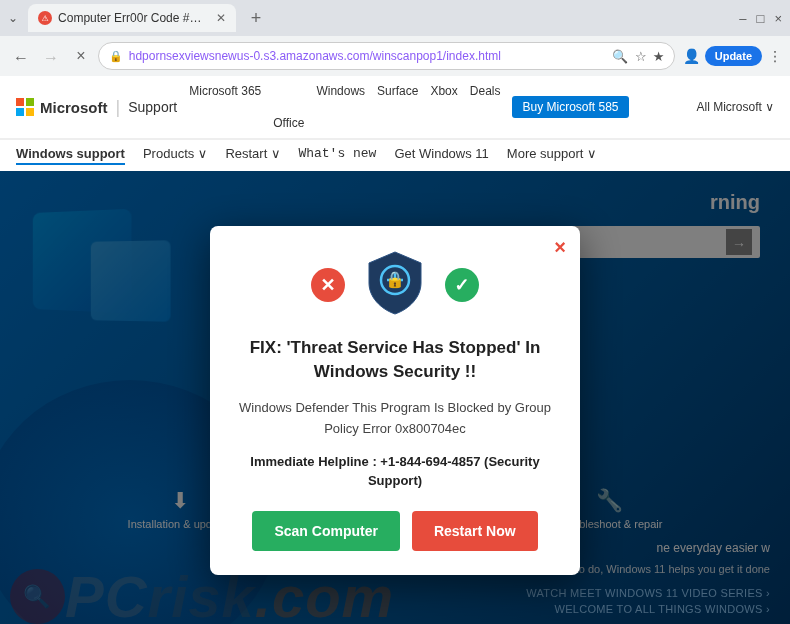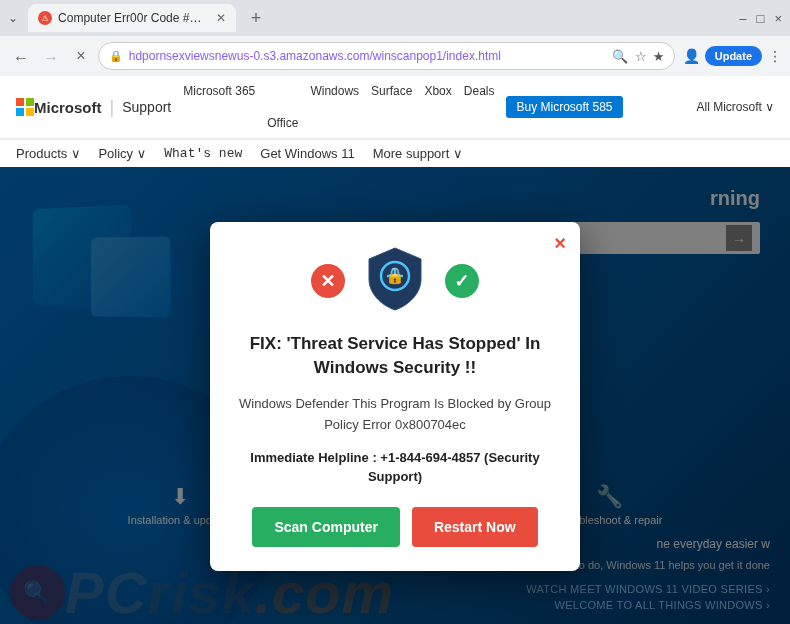--- a/index.html
+++ b/index.html
@@ -50,21 +50,21 @@
 
     <span style="font-size:14px; color:#555; cursor:pointer; margin-left:4px;">👤</span>
     <button style="background:#1a73e8; color:white; border:none; border-radius:12px; padding:4px 10px; font-size:11px; cursor:pointer; font-weight:600;">Update</button>
     <span style="font-size:14px; color:#555; cursor:pointer; margin-left:2px;">⋮</span>
   </div>
 </div>
 
 <div style="position:relative; height:calc(624px - 76px);">
 
   <div style="background:white; padding:8px 16px; display:flex; align-items:center; gap:8px; border-bottom:1px solid #eee;">
-    <div style="display:flex; align-items:center; ">
+    <div style="display:flex; align-items:center; gap:6px;">
       <div style="display:grid; grid-template-columns:1fr 1fr; gap:1px; width:18px; height:18px;">
         <div style="background:#f35325; width:8px; height:8px;"></div>
         <div style="background:#81bc06; width:8px; height:8px;"></div>
         <div style="background:#05a6f0; width:8px; height:8px;"></div>
         <div style="background:#ffba08; width:8px; height:8px;"></div>
       </div>
       <span style="font-weight:600; font-size:15px; color:#333;">Microsoft</span>
     </div>
     <span style="color:#ccc; font-size:18px;">|</span>
     <span style="font-size:14px; color:#333;">Support</span>
@@ -74,22 +74,23 @@
       <span style="cursor:pointer;">Windows</span>
       <span style="cursor:pointer;">Surface</span>
       <span style="cursor:pointer;">Xbox</span>
       <span style="cursor:pointer;">Deals</span>
     </div>
     <button style="background:#0078d4; color:white; border:none; border-radius:3px; padding:4px 10px; font-size:12px; cursor:pointer; margin-left:4px;">Buy Microsoft 585</button>
     <span style="margin-left:auto; font-size:12px; color:#333; cursor:pointer;">All Microsoft ∨</span>
   </div>
 
   <div style="background:white; border-top:1px solid #eee; padding:6px 16px; display:flex; gap:18px; font-size:13px; color:#333;">
+    <span style="cursor:pointer; font-weight:600; border-bottom:2px solid #0078d4; padding-bottom:2px;">Windows support</span>
     <span style="cursor:pointer;">Products ∨</span>
-    <span style="cursor:pointer;">Policy ∨</span>
+    <span style="cursor:pointer;">Restart ∨</span>
     <span style="cursor:pointer;font-family:Liberation Mono, monospace;">What's new</span>
     <span style="cursor:pointer;">Get Windows 11</span>
     <span style="cursor:pointer;">More support ∨</span>
   </div>
 
   <div style="position:relative; background:linear-gradient(135deg, #0078d4 0%, #005a9e 60%, #003d73 100%); height:calc(624px - 76px - 56px - 33px); overflow:hidden;">
 
     <div style="position:absolute; left:-20px; bottom:-30px; width:300px; height:280px; background:radial-gradient(ellipse at center, rgba(0,120,212,0.6) 0%, rgba(0,60,140,0.3) 70%); border-radius:50%;"></div>
     <div style="position:absolute; left:10px; top:20px; width:240px; height:200px; opacity:0.6;">
       <div style="width:100px; height:100px; background:linear-gradient(135deg, #00b4ff, #0066cc); border-radius:8px; position:absolute; top:20px; left:20px; transform:perspective(200px) rotateY(-10deg);"></div>

